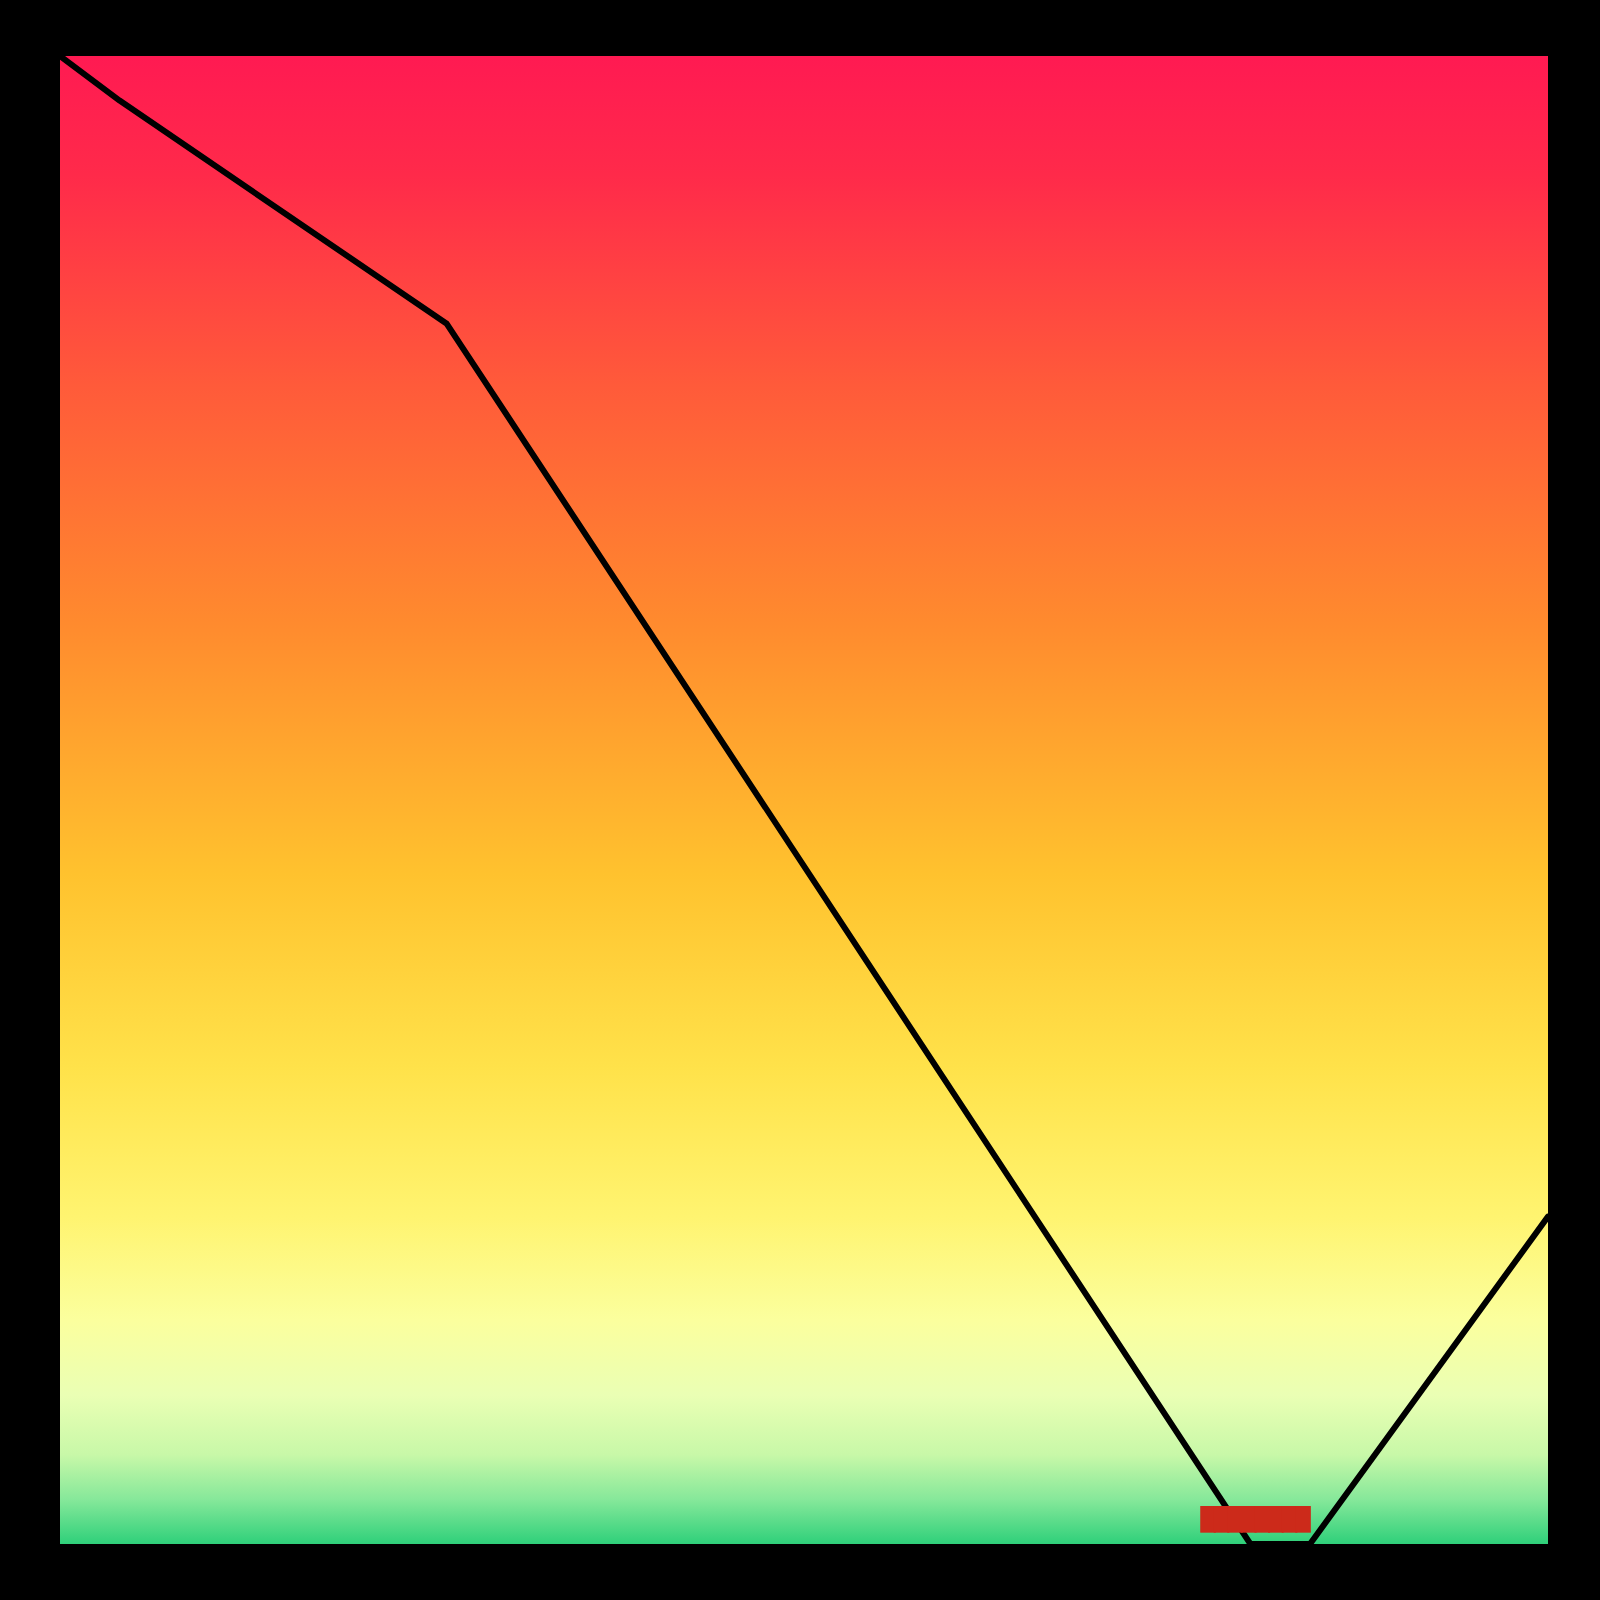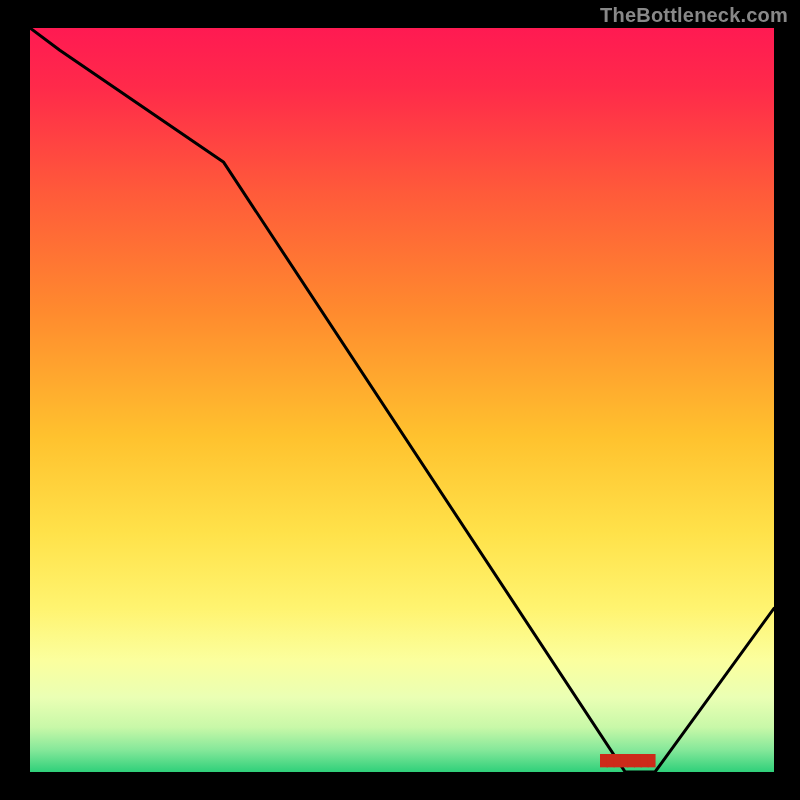--- a/index.html
+++ b/index.html
@@ -56,21 +56,20 @@
     letter-spacing: -1px;
     z-index: 6;
     white-space: nowrap;
   }
 </style>
 </head>
 <body>
 
 <div class="container">
 
-  <div class="watermark">TheBottleneck.com</div>
 
   <div class="plot-frame">
 
     <svg class="heat" viewBox="0 0 744 744" preserveAspectRatio="none">
       <defs>
         <linearGradient id="g" x1="0" y1="0" x2="0" y2="1">
           <stop offset="0%" stop-color="#ff1a52"></stop>
           <stop offset="8%" stop-color="#ff2a4a"></stop>
           <stop offset="22%" stop-color="#ff5a3a"></stop>
           <stop offset="38%" stop-color="#ff8a2e"></stop>

